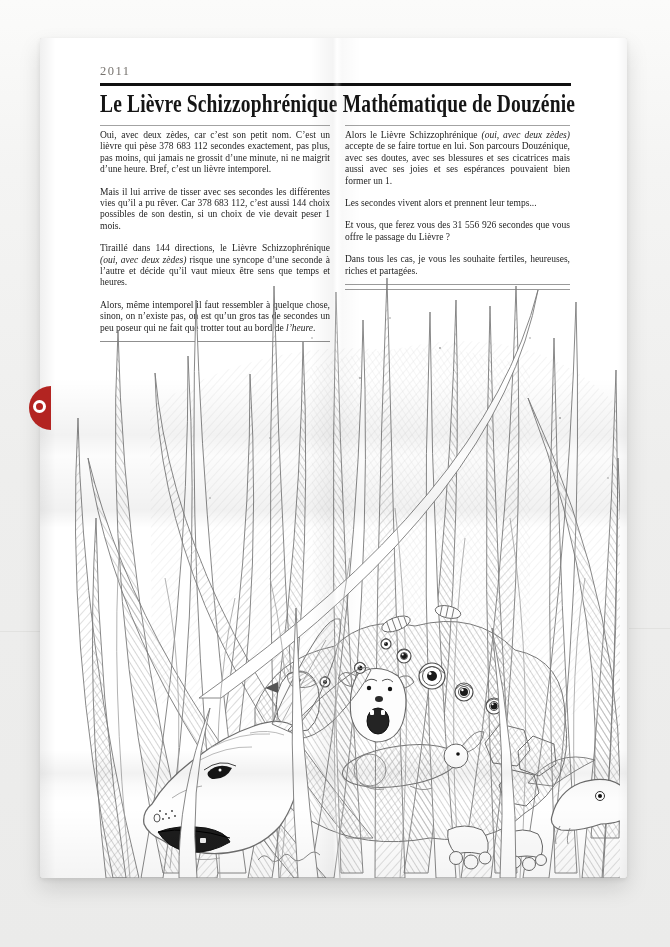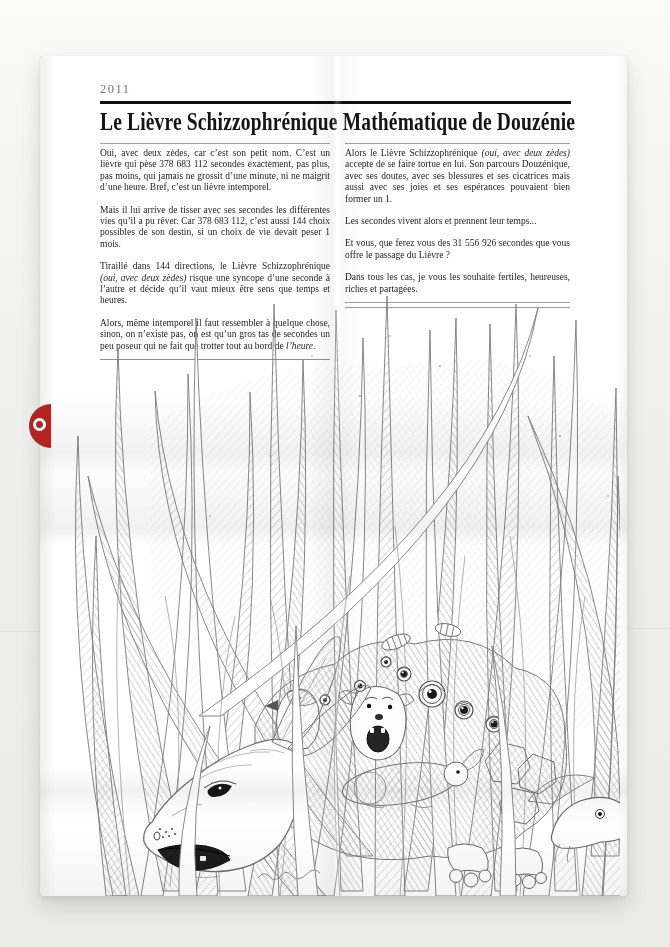--- a/index.html
+++ b/index.html
@@ -6,21 +6,21 @@
   body{
     width:670px;height:947px;position:relative;overflow:hidden;
     background:linear-gradient(180deg,#fbfbfa 0%,#f4f4f3 18%,#eeeeed 50%,#ebebea 100%);
     font-family:"Liberation Serif","DejaVu Serif",serif;
   }
   .seam{position:absolute;height:1px;background:#e2e2e0;}
   .seam.left{left:0;width:40px;top:631px;}
   .seam.right{left:629px;width:41px;top:628px;}
 
   .page{
-    position:absolute;left:40px;top:56px;width:587px;height:840px;
+    position:absolute;left:40px;top:38px;width:587px;height:840px;
     background:#ffffff;border-radius:2px;
     box-shadow:0 10px 22px rgba(0,0,0,.13),0 2px 5px rgba(0,0,0,.08);
   }
   
   .ov{position:absolute;pointer-events:none;}
   .left-edge-shade{left:0;top:0;bottom:0;width:16px;
     background:linear-gradient(90deg,rgba(0,0,0,.06),rgba(0,0,0,0));}
   .right-edge-shade{right:0;top:0;bottom:0;width:10px;
     background:linear-gradient(270deg,rgba(0,0,0,.04),rgba(0,0,0,0));}
   .fold-vertical{left:271px;top:0;bottom:0;width:50px;

